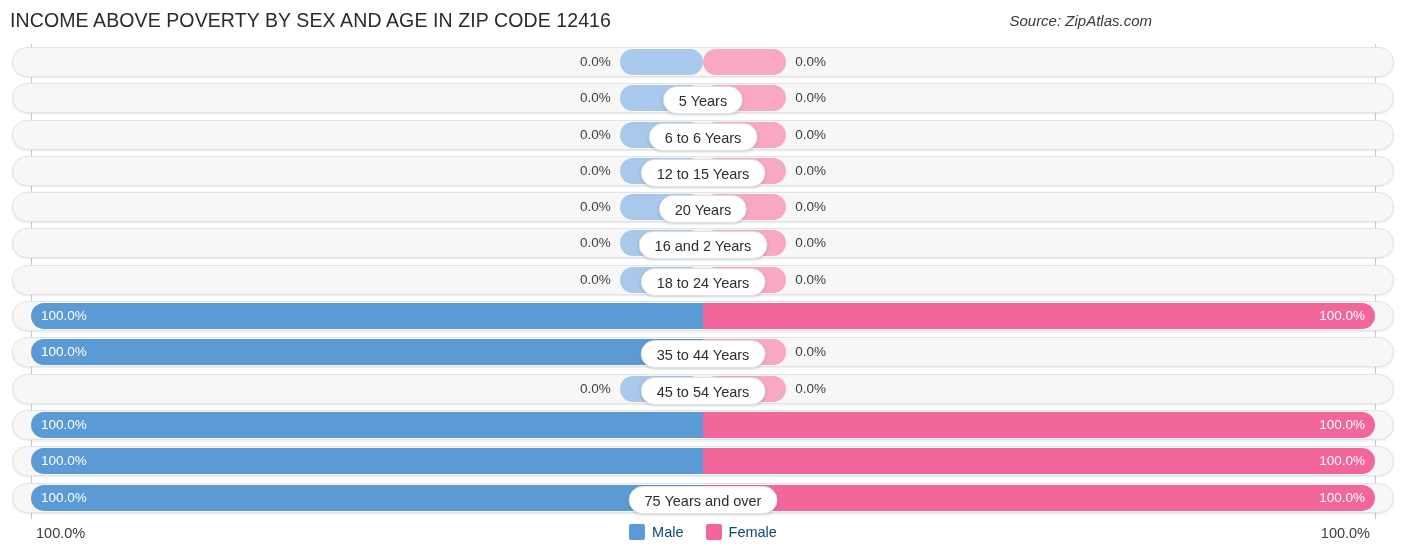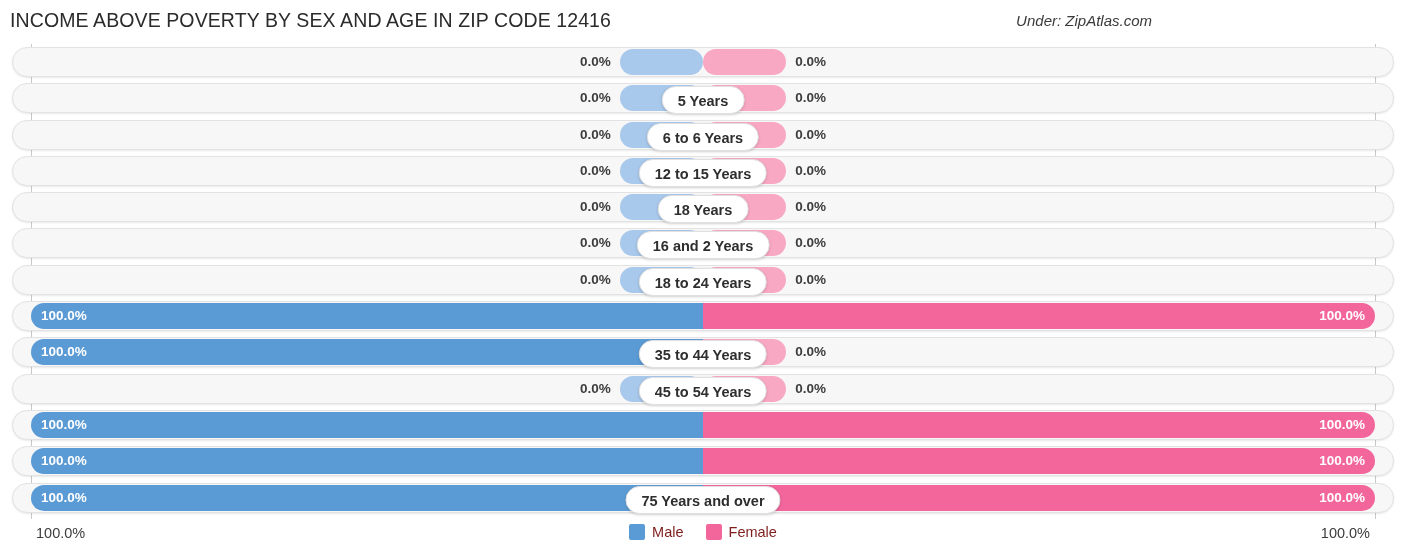--- a/index.html
+++ b/index.html
@@ -62,21 +62,20 @@
 
   .rows {
     position: absolute;
     left: 0; top: 0;
     width: 1406px;
   }
 
   .row {
     position: relative;
     height: 36.3px;
-    font-weight: bold;
   }
 
   
   .track {
     position: absolute;
     left: 12px;
     right: 12px;
     top: 3px;
     height: 30px;
     background: #f7f7f7;
@@ -185,32 +184,32 @@
     align-items: center;
     gap: 7px;
   }
   .legend-swatch {
     width: 16px; height: 16px;
     border-radius: 2px;
     display: block;
   }
   .legend-label {
     font-size: 14.5px;
-    color: #7f1d1d;
+    color: #0c4a6e;
     white-space: nowrap;
   }
 </style>
 </head>
 <body>
 
 <div class="page">
 
   <div class="header">
     <div class="title">INCOME ABOVE POVERTY BY SEX AND AGE IN ZIP CODE 12416</div>
-    <div class="source">Under: ZipAtlas.com</div>
+    <div class="source">Source: ZipAtlas.com</div>
   </div>
 
   <div class="plot">
     <div class="axis-line axis-left"></div>
     <div class="axis-line axis-right"></div>
     <div class="rows" id="rows">
         <div class="row stub">
           <div class="track"></div>
           <div class="bars">
             <div class="bar bar-male" style="width: 6.2%;"></div>
@@ -249,21 +248,21 @@
             <div class="pill">12 to 15 Years</div>
           </div>
         </div>
         <div class="row stub">
           <div class="track"></div>
           <div class="bars">
             <div class="bar bar-male" style="width: 6.2%;"></div>
             <div class="bar bar-female" style="width: 6.2%;"></div>
             <div class="val val-left" style="right: 56.2%; padding-right: 9px;">0.0%</div>
             <div class="val val-right" style="left: 56.2%; padding-left: 9px;">0.0%</div>
-            <div class="pill">18 Years</div>
+            <div class="pill">20 Years</div>
           </div>
         </div>
         <div class="row stub">
           <div class="track"></div>
           <div class="bars">
             <div class="bar bar-male" style="width: 6.2%;"></div>
             <div class="bar bar-female" style="width: 6.2%;"></div>
             <div class="val val-left" style="right: 56.2%; padding-right: 9px;">0.0%</div>
             <div class="val val-right" style="left: 56.2%; padding-left: 9px;">0.0%</div>
             <div class="pill">16 and 2 Years</div>

